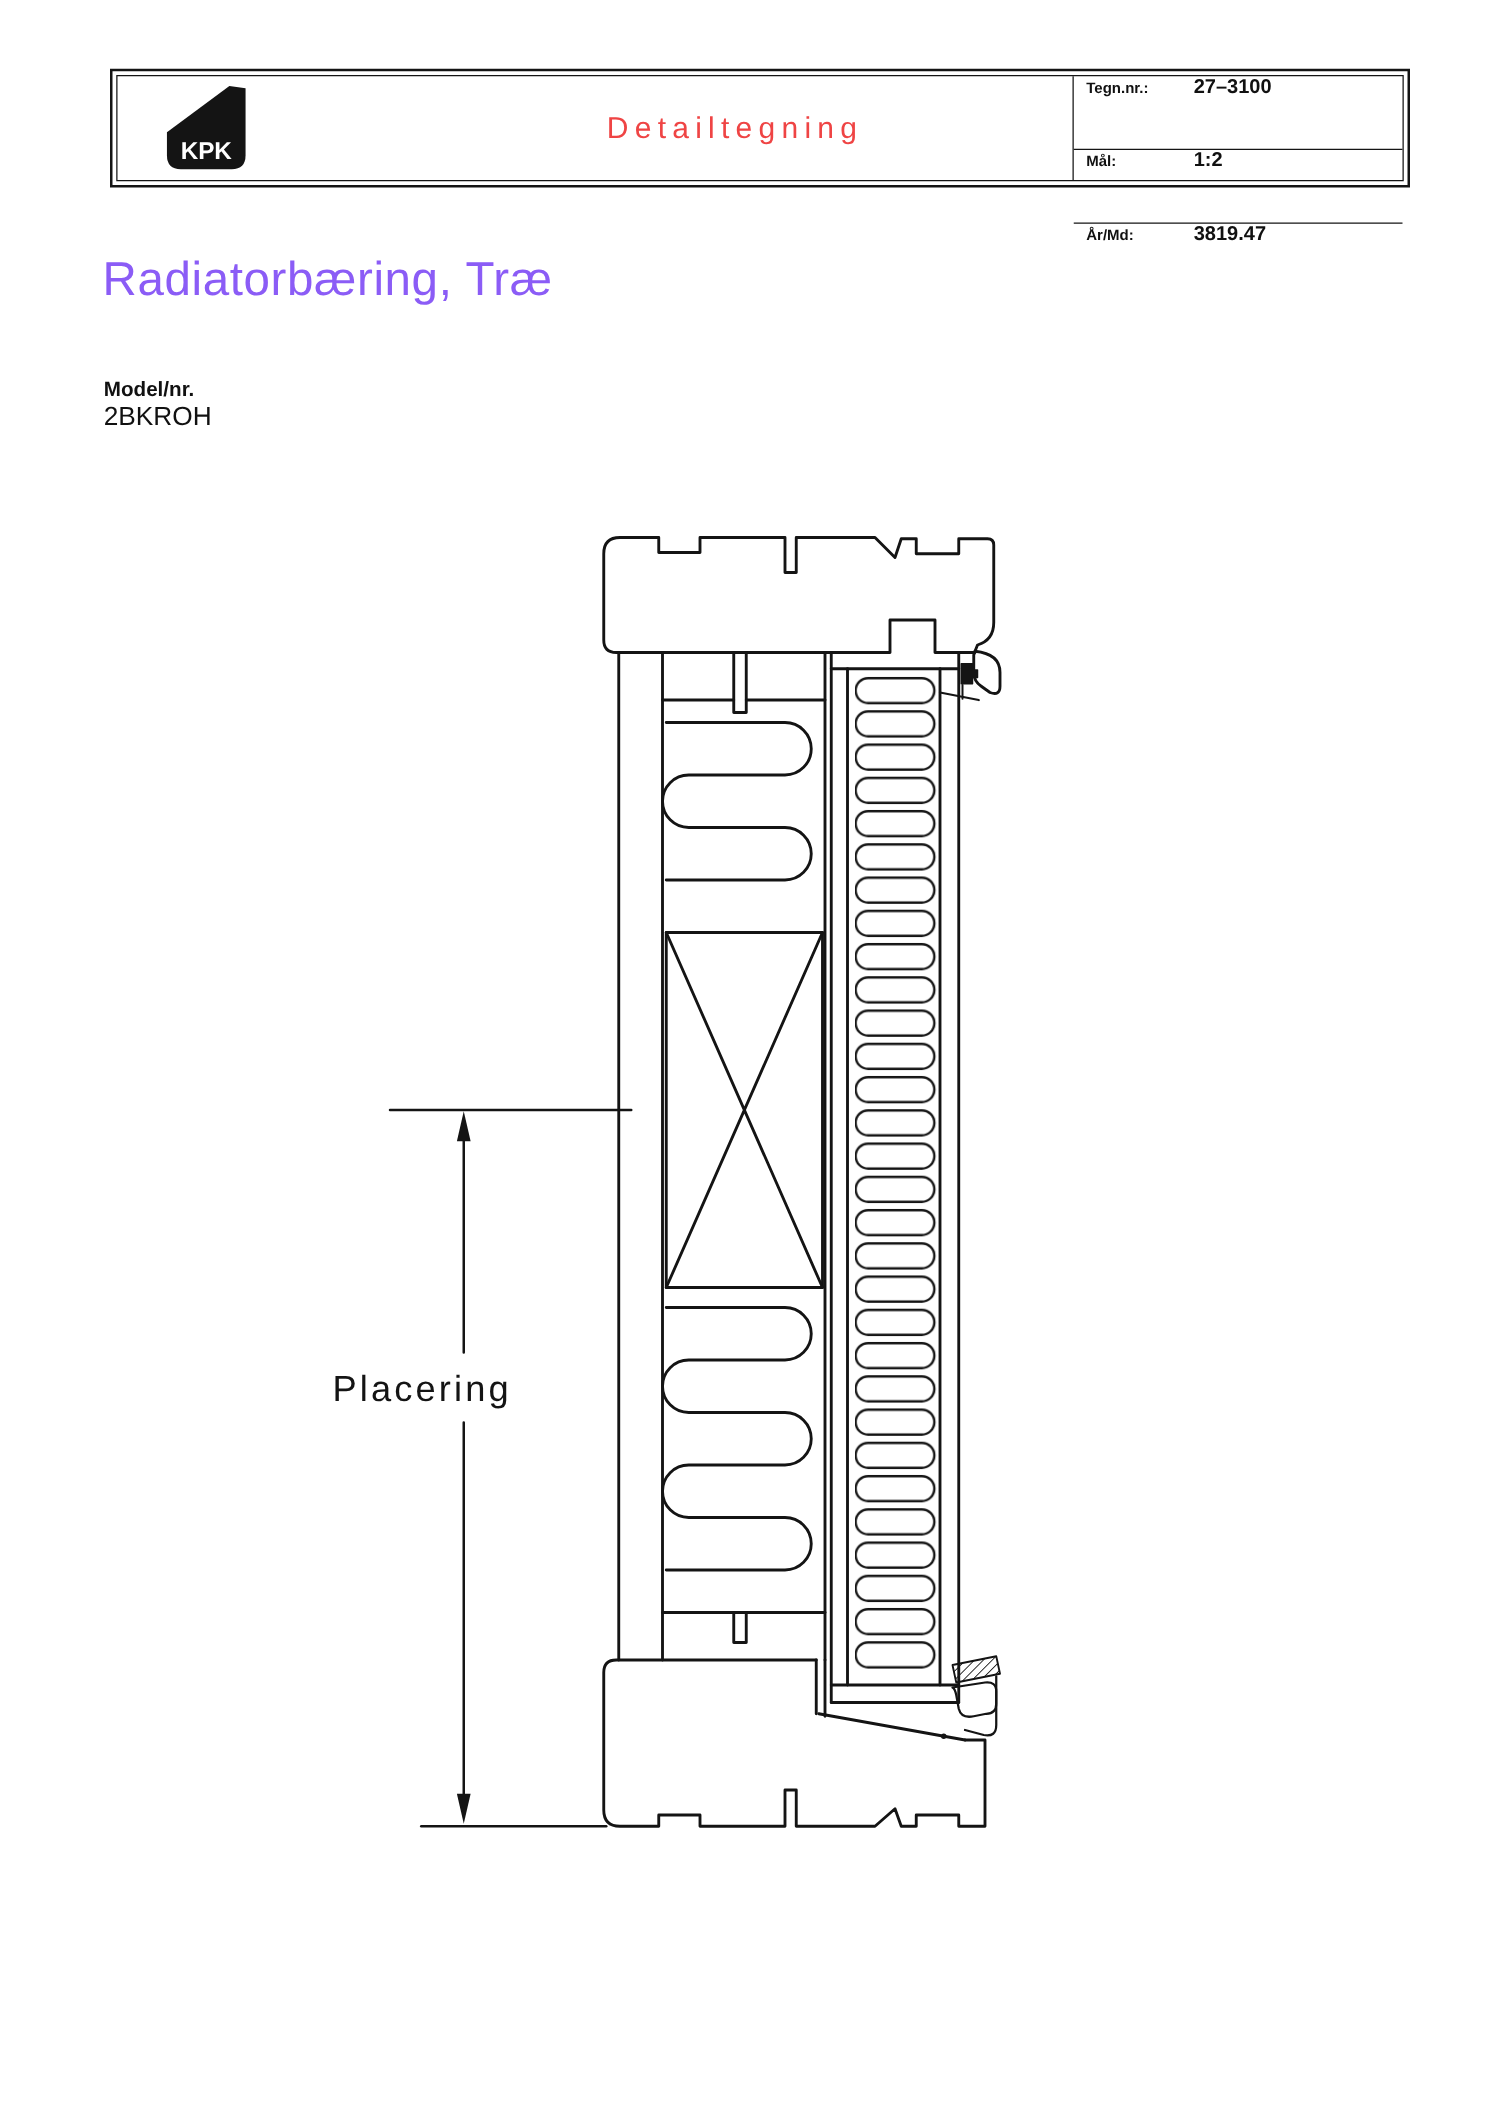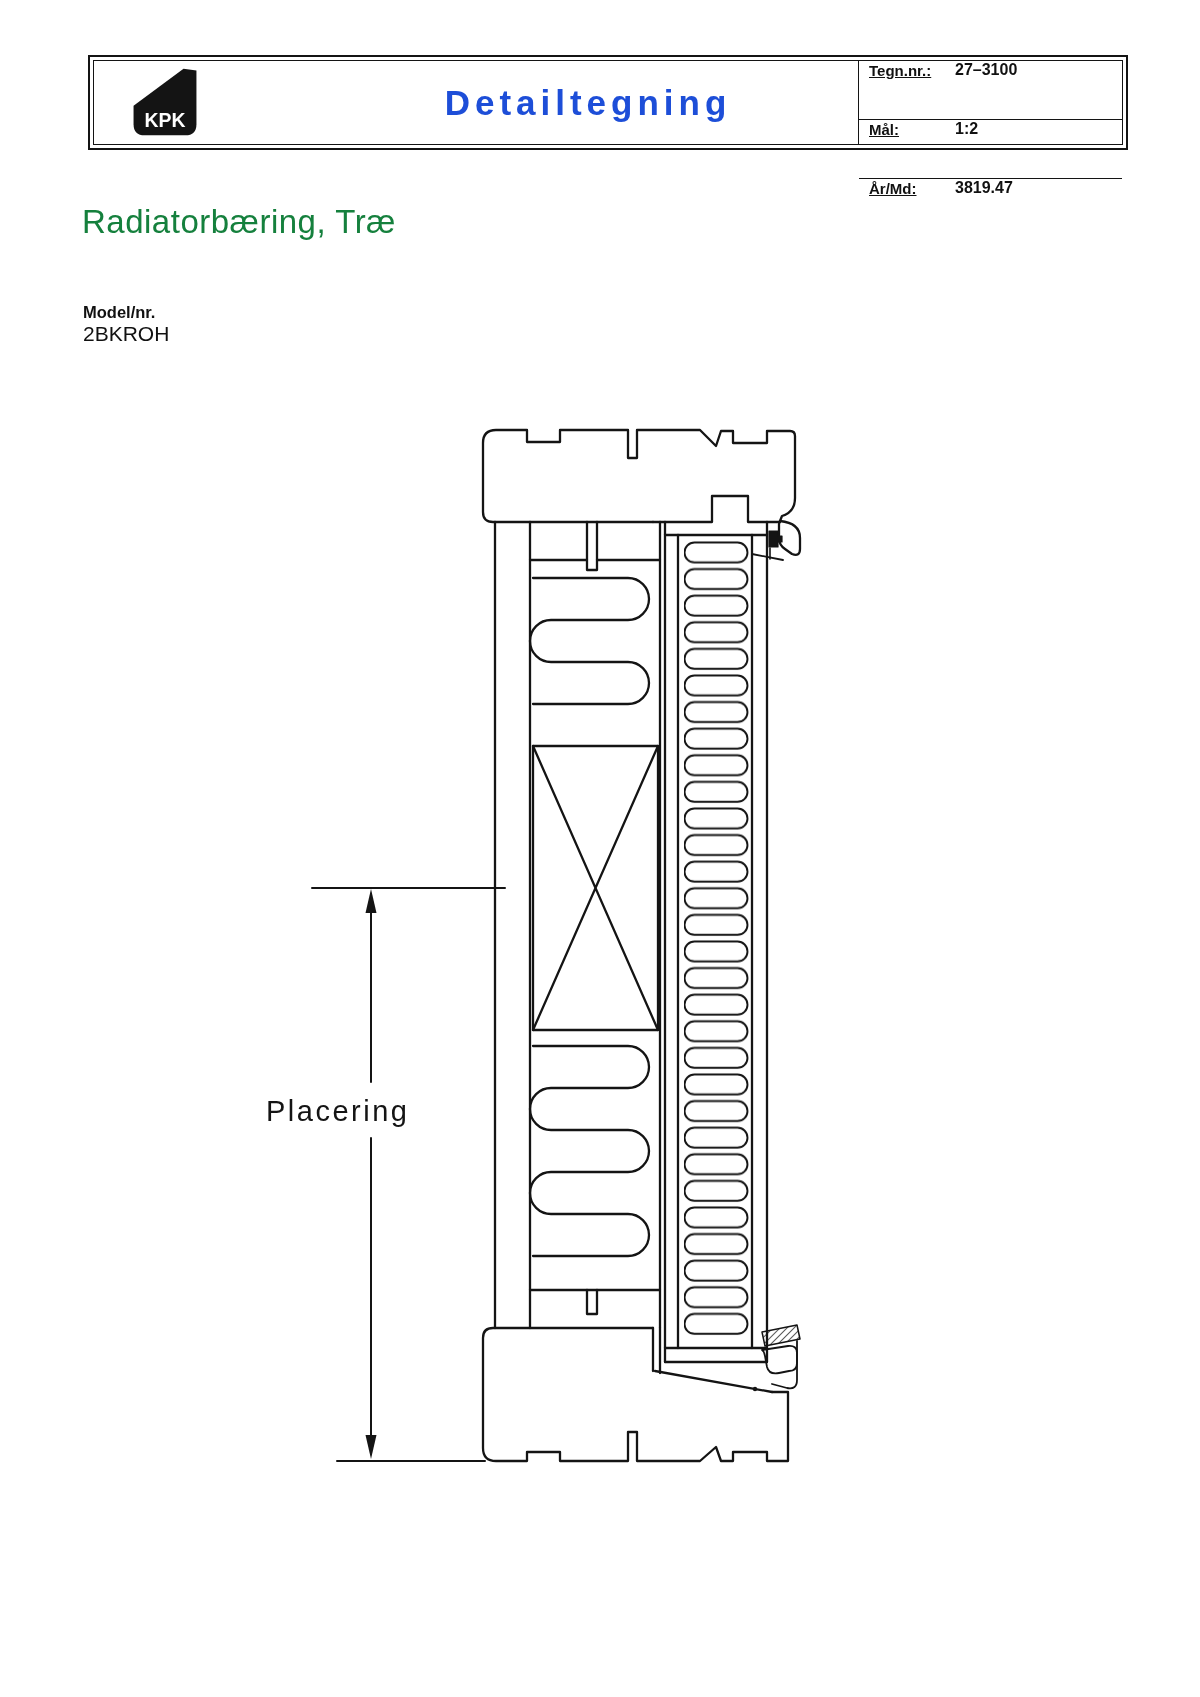--- a/index.html
+++ b/index.html
@@ -14,34 +14,34 @@
     border:2px solid #141414;
   }
   .header-inner {
     position:absolute; left:3px; top:3px; right:3px; bottom:3px;
     border:1.5px solid #141414;
   }
   .logo-wrap { position:absolute; left:34px; top:4px; width:74px; height:74px; }
   .doc-type {
     position:absolute; left:250px; right:290px; top:0; bottom:0;
     display:flex; align-items:center; justify-content:center;
-    font-size:35px; letter-spacing:5px; color:#1d4ed8; font-weight:700;
+    font-size:24px; letter-spacing:5px; color:#ef4444; font-weight:400;
   }
   .info-table {
     position:absolute; right:0; top:0; bottom:0; width:263px;
     border-left:1.5px solid #141414; display:flex; flex-direction:column;
   }
   .info-row { flex:1; display:flex; align-items:center; position:relative; }
   .info-row + .info-row { border-top:1.5px solid #141414;margin-top:40px; }
-  .info-label { font-size:15px; font-weight:bold; padding-left:10px; width:78px;text-decoration:underline; }
+  .info-label { font-size:12px; font-weight:bold; padding-left:10px; width:78px; }
   .info-value { font-size:16px; font-weight:bold; padding-left:8px; }
   
   .drawing-title {
-    position:absolute; left:82px; top:203px; font-size:33px; font-weight:400;
-    letter-spacing:0.5px; color:#15803d;
+    position:absolute; left:82px; top:203px; font-size:38px; font-weight:400;
+    letter-spacing:0.5px; color:#8b5cf6;
   }
   .model-block { position:absolute; left:83px; top:302px; line-height:21px; }
   .model-label { font-size:16.5px; font-weight:bold; }
   .model-value { font-size:21px; font-weight:normal; }
   
   .tech-svg { position:absolute; left:250px; top:405px; }
   .tech-svg path, .tech-svg line, .tech-svg rect.stroke, .tech-svg circle.stroke {
     vector-effect:none;
   }
 </style>

